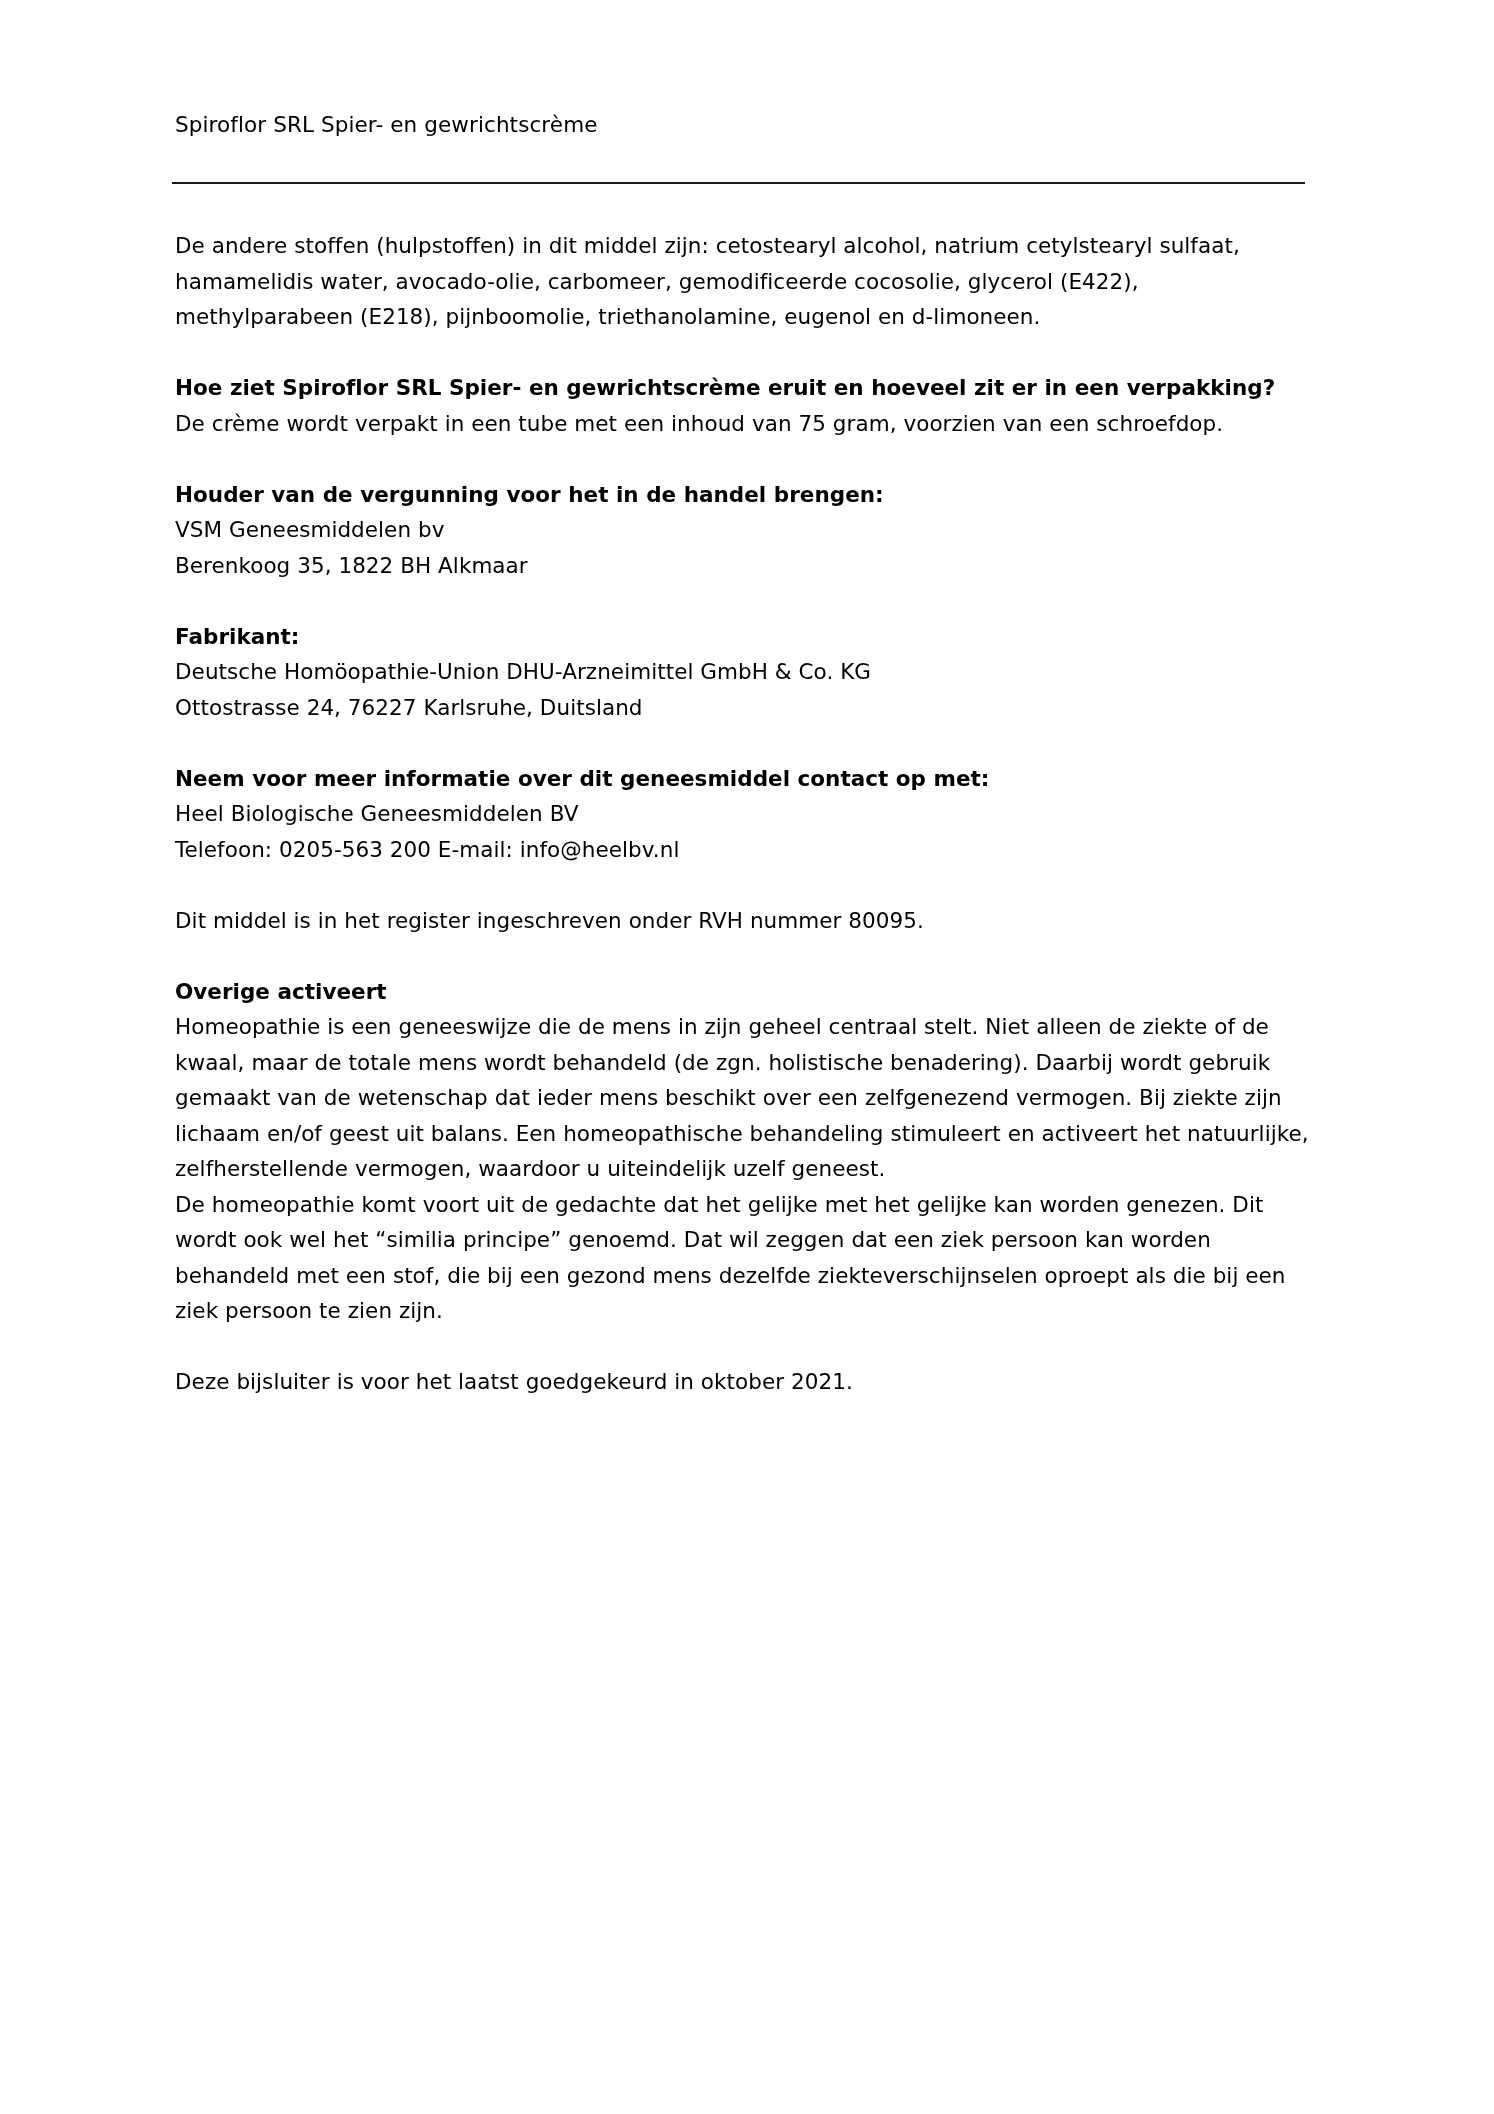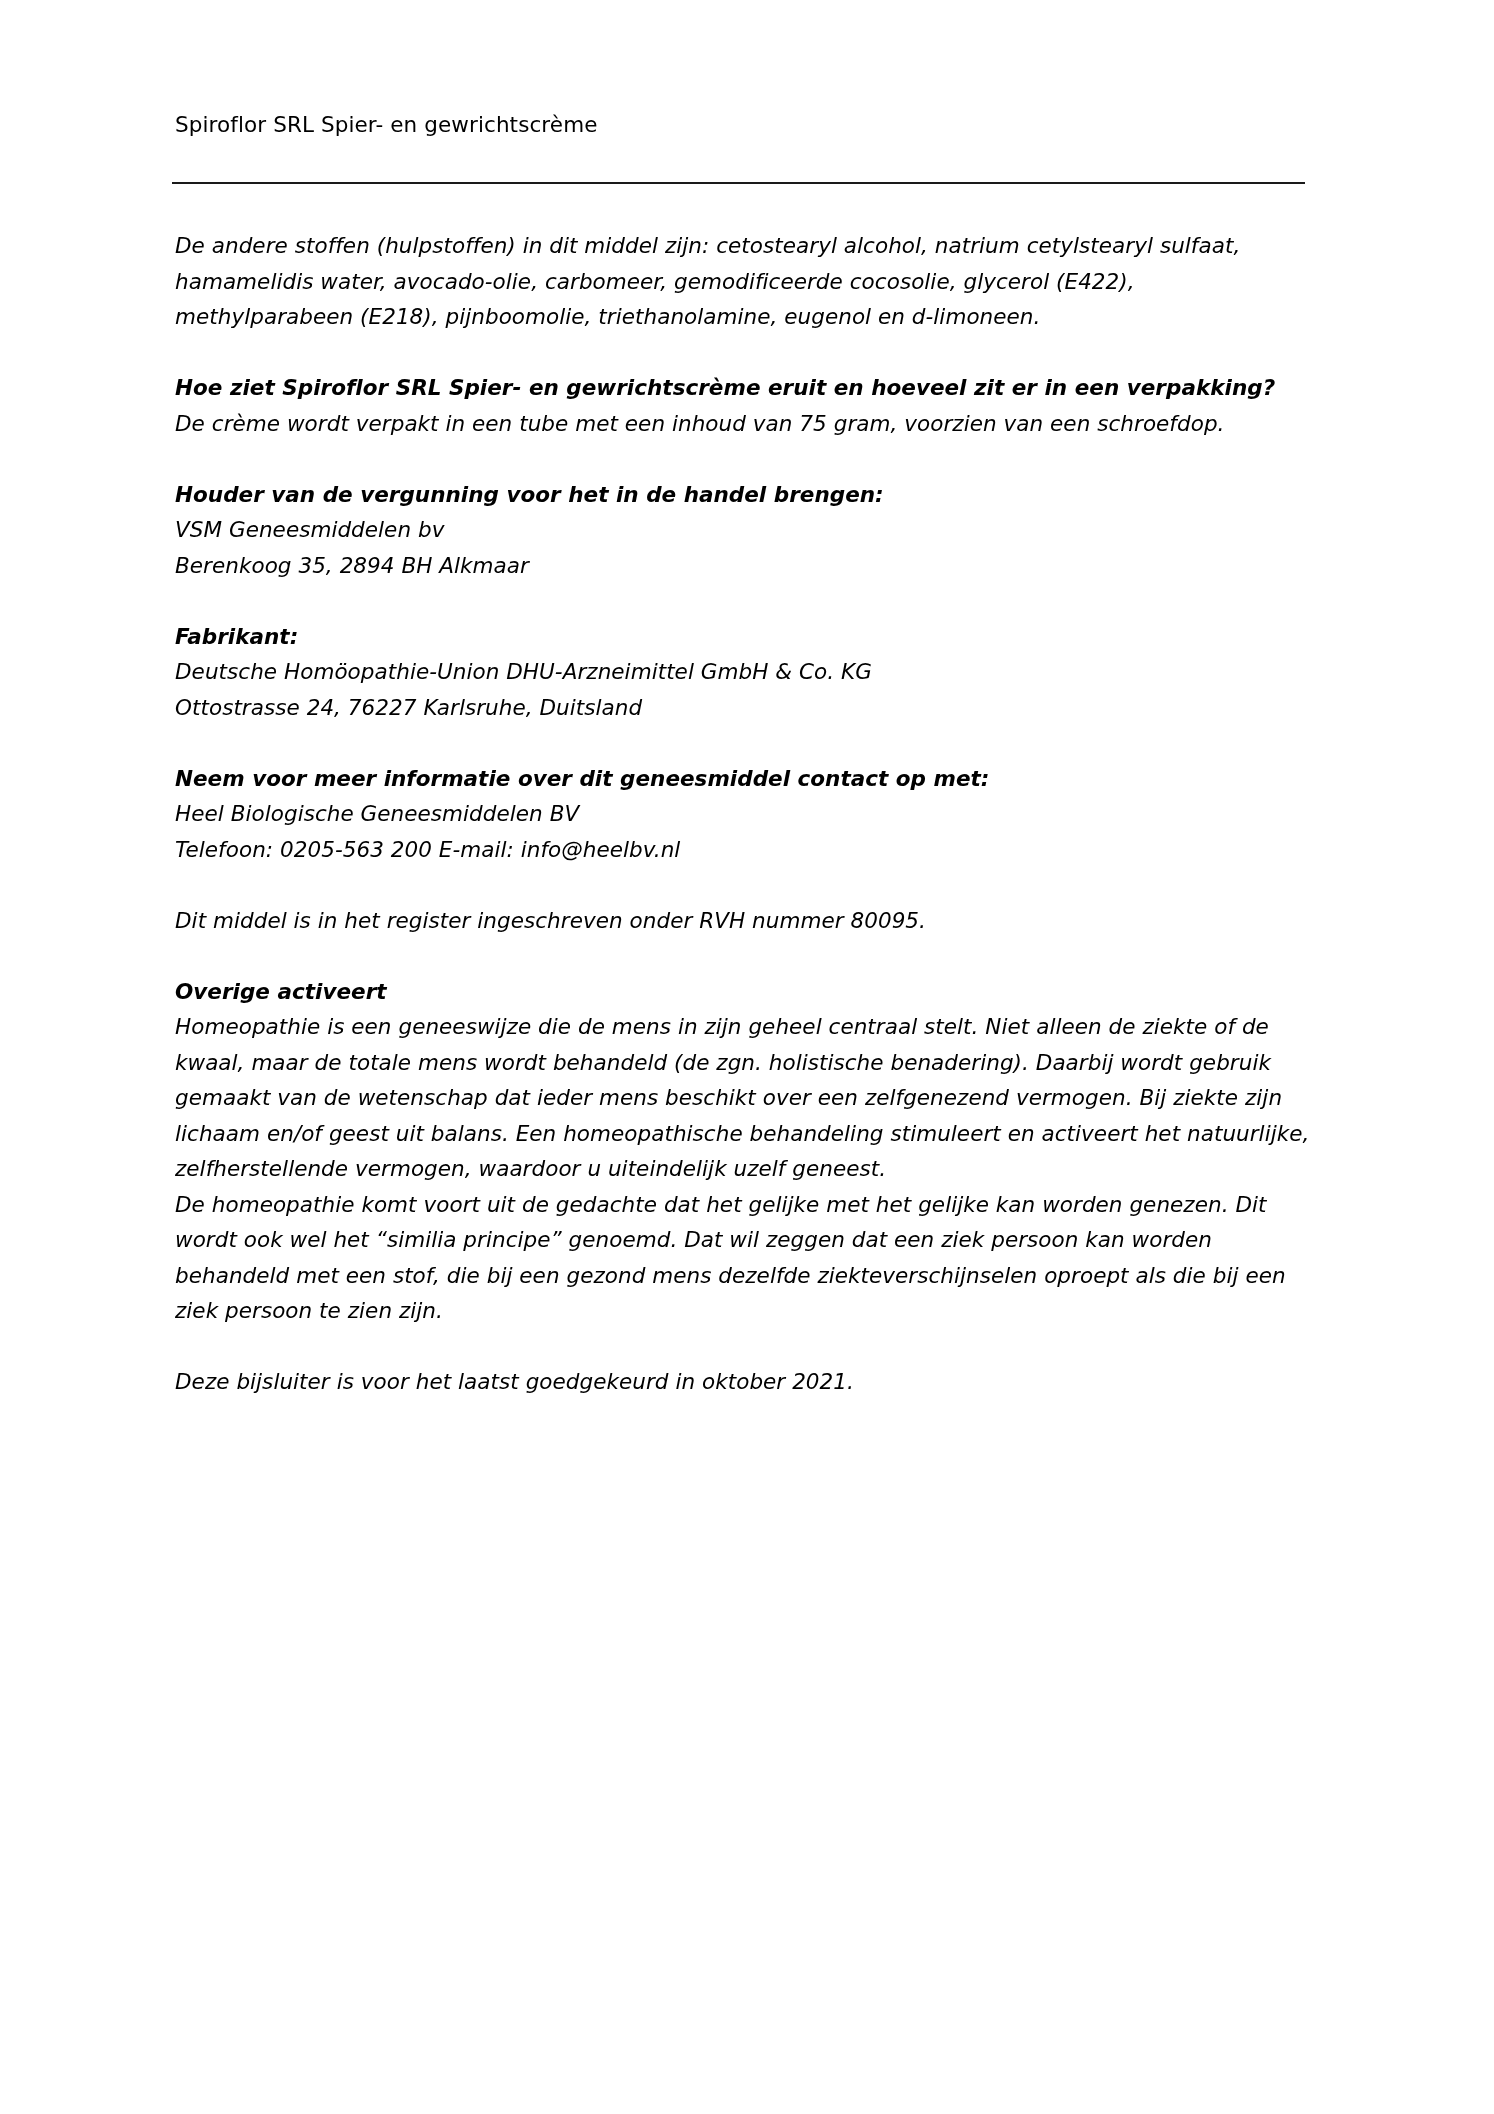--- a/index.html
+++ b/index.html
@@ -43,21 +43,20 @@
   .body-block {
     position: absolute;
     left: 175px;
     width: 1140px;
     font-size: 21.5px;
     line-height: 35.5px;
     letter-spacing: 0.05px;
   }
   .body-block p {
     margin: 0;
-    font-style: italic;
   }
   .hd {
     font-weight: bold;
     letter-spacing: 0.02px;
   }
   .spacer {
     height: 35.5px;
   }
 
   
@@ -96,21 +95,21 @@
 
     <div class="spacer"></div>
 
     <p class="hd">Hoe ziet Spiroflor SRL Spier- en gewrichtscrème eruit en hoeveel zit er in een verpakking?</p>
     <p>De crème wordt verpakt in een tube met een inhoud van 75 gram, voorzien van een schroefdop.</p>
 
     <div class="spacer"></div>
 
     <p class="hd">Houder van de vergunning voor het in de handel brengen:</p>
     <p>VSM Geneesmiddelen bv</p>
-    <p>Berenkoog 35, 2894 BH  Alkmaar</p>
+    <p>Berenkoog 35, 1822 BH  Alkmaar</p>
 
     <div class="spacer"></div>
 
     <p class="hd">Fabrikant:</p>
     <p>Deutsche Homöopathie-Union DHU-Arzneimittel GmbH &amp; Co. KG</p>
     <p>Ottostrasse 24, 76227 Karlsruhe, Duitsland</p>
 
     <div class="spacer"></div>
 
     <p class="hd">Neem voor meer informatie over dit geneesmiddel contact op met:</p>

